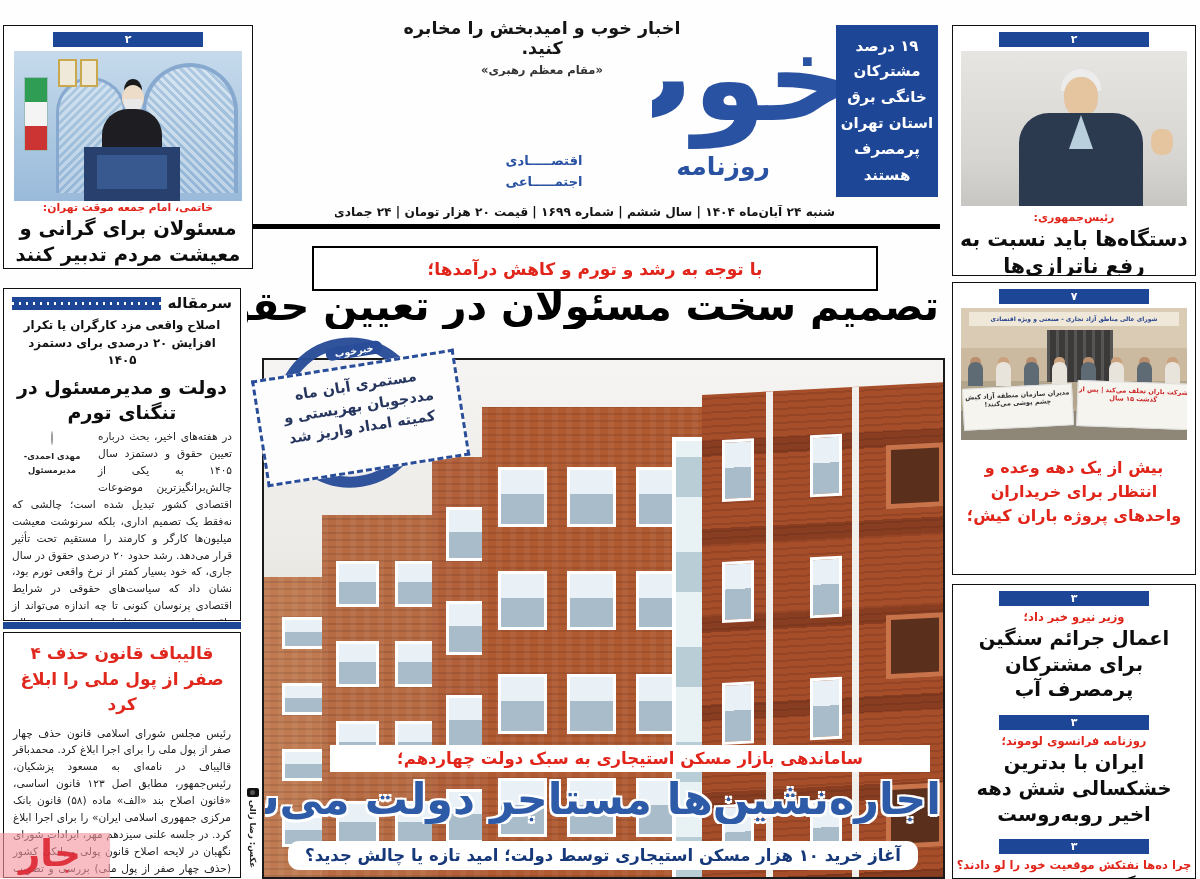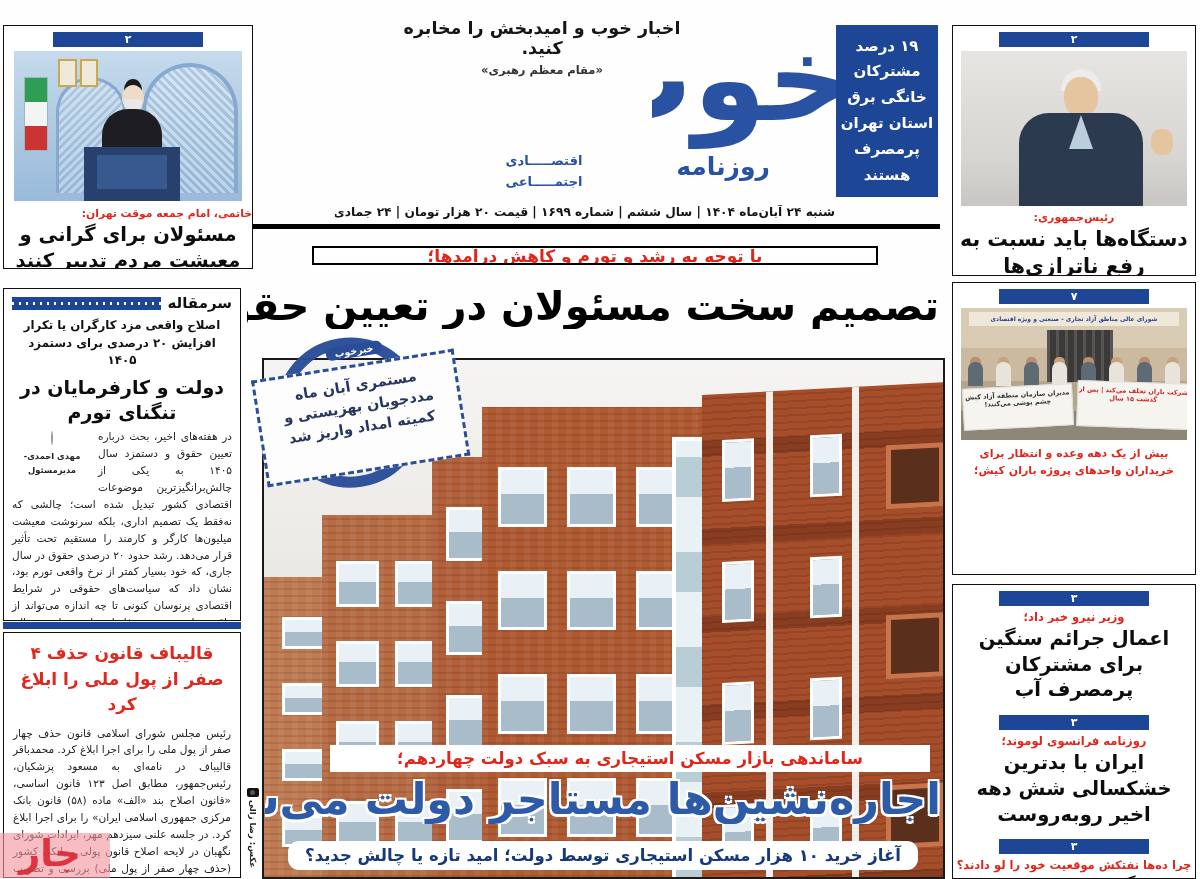--- a/index.html
+++ b/index.html
@@ -44,41 +44,41 @@
   #khatami-photo .flag{position:absolute;left:10px;top:26px;width:24px;height:74px;
      background:linear-gradient(180deg,#2f9e54 0 33%,#f4f4f4 33% 66%,#cc3333 66%);border:1px solid #9bb;}
   #khatami-photo .portraits{position:absolute;left:44px;top:8px;width:40px;height:28px;display:flex;gap:3px;}
   #khatami-photo .portraits i{flex:1;background:#efe9da;border:2px solid #caa84e;}
   #khatami-photo .cleric-head{position:absolute;left:108px;top:34px;width:22px;height:26px;background:#ecdcc8;
      border-radius:50%;box-shadow:0 -8px 0 -2px #1a1a1a;}
   #khatami-photo .cleric-beard{position:absolute;left:110px;top:48px;width:18px;height:14px;background:#e8e8e8;border-radius:0 0 9px 9px;}
   #khatami-photo .cleric-body{position:absolute;left:88px;top:58px;width:60px;height:46px;background:#1d1d22;border-radius:26px 26px 0 0;}
   #khatami-photo .podium{position:absolute;left:70px;top:96px;width:96px;height:54px;background:#27406e;}
   #khatami-photo .podium i{display:block;margin:8px auto;width:70px;height:34px;background:#3a5political;background:#37598f;}
-  #khatami-kicker{font-size:10.8px;margin-top:6px;text-align:right;}
+  #khatami-kicker{font-size:10.8px;}
   #khatami-headline{font-size:19.5px;line-height:1.32;margin-top:2px;}
 
   
   #pez-box{left:952px;top:25px;width:244px;height:251px;}
   #pez-photo{position:relative;height:155px;margin:2px 8px;overflow:hidden;
      background:linear-gradient(180deg,#e6e5e2 0%,#d6d5d1 70%,#c7c6c2 100%);}
   #pez-photo .hair{position:absolute;left:100px;top:18px;width:40px;height:22px;background:#ececec;border-radius:20px 20px 0 0;}
   #pez-photo .head{position:absolute;left:103px;top:26px;width:34px;height:40px;background:#e5c4a0;border-radius:46%;}
   #pez-photo .body{position:absolute;left:58px;top:62px;width:124px;height:94px;background:#2c3a50;border-radius:30px 30px 0 0;}
   #pez-photo .shirt{position:absolute;left:108px;top:64px;width:24px;height:34px;background:#b9cfdd;clip-path:polygon(50% 0,0 100%,100% 100%);}
   #pez-photo .hand{position:absolute;left:190px;top:78px;width:22px;height:26px;background:#e5c4a0;border-radius:40%;}
   #pez-kicker{font-size:11px;margin-top:5px;}
   #pez-headline{font-size:20.5px;line-height:1.33;margin-top:2px;}
 
   
   #rail-box{left:273px;top:23px;width:110px;height:174px;}
   #elec-box{left:836px;top:25px;width:102px;height:172px;}
 
   
-  #lead-kicker-box{left:312px;top:246px;width:566px;height:19px;border:2px solid #000;background:#fff;
+  #lead-kicker-box{left:312px;top:246px;width:566px;height:45px;border:2px solid #000;background:#fff;
      display:flex;align-items:center;justify-content:center;overflow:hidden;}
   #lead-kicker-box .kicker{font-size:17px;}
   #lead-headline{left:247px;top:283px;width:692px;font-size:40px;font-weight:bold;color:#000;
      text-align:center;white-space:nowrap;overflow:hidden;}
 
   
   #editorial-box{left:3px;top:288px;width:238px;height:333px;padding:5px 8px;}
   #editorial-head{display:flex;align-items:center;gap:6px;}
   #editorial-label{font-size:15px;font-weight:bold;color:#111;flex:0 0 auto;}
   #editorial-bar{flex:1;height:13px;background:#1e4697;
@@ -169,21 +169,21 @@
      justify-content:space-around;align-items:flex-end;}
   #protest-photo .crowd i{width:15px;height:24px;border-radius:7px 7px 0 0;}
   #protest-photo .crowd i:nth-child(odd){background:#e8e4dc;box-shadow:0 -7px 0 -2px #caa17c;}
   #protest-photo .crowd i:nth-child(even){background:#5e6a74;box-shadow:0 -7px 0 -2px #b98f6d;}
   #protest-photo .banner1{position:absolute;left:2px;top:78px;width:110px;height:42px;background:#f6f4ef;
      transform:rotate(-3deg);border:1px solid #ddd;color:#333;font-size:6.5px;font-weight:bold;
      text-align:center;padding-top:4px;overflow:hidden;}
   #protest-photo .banner2{position:absolute;left:116px;top:74px;width:112px;height:46px;background:#f6f4ef;
      transform:rotate(2deg);border:1px solid #ddd;color:#c22;font-size:6.5px;font-weight:bold;
      text-align:center;padding-top:4px;overflow:hidden;}
-  #kish-kicker{font-size:11px;line-height:1.5;margin-top:6px;padding:0 10px;}
+  #kish-kicker{font-size:16px;line-height:1.5;margin-top:16px;padding:0 10px;}
   #kish-headline{font-size:21px;line-height:1.38;margin-top:3px;padding:0 6px;}
 
   
   #briefs-box{left:952px;top:584px;width:244px;height:295px;}
   .brief .kicker{font-size:11.5px;margin-top:2px;}
   .brief .headline{font-size:19.5px;line-height:1.32;margin-top:2px;padding:0 6px;}
 </style>
 </head>
 <body>
 
@@ -242,21 +242,21 @@
     <span class="kicker">با توجه به رشد و تورم و کاهش درآمدها؛</span>
   </div>
   <div class="abs" id="lead-headline">تصمیم سخت مسئولان در تعیین حقوق و دستمزد ۱۴۰۵</div>
 
   <div class="abs newsbox" id="editorial-box">
     <div id="editorial-head">
       <span id="editorial-label">سرمقاله</span>
       <span id="editorial-bar"></span>
     </div>
     <div id="editorial-sub">اصلاح واقعی مزد کارگران یا تکرار افزایش ۲۰ درصدی برای دستمزد ۱۴۰۵</div>
-    <div class="headline" id="editorial-headline">دولت و کارفرمایان در تنگنای تورم</div>
+    <div class="headline" id="editorial-headline">دولت و مدیرمسئول در تنگنای تورم</div>
     <div id="editorial-body">
       <span id="editorial-author">
         <span class="pic"></span>
         <span class="cap" style="display:block">مهدی احمدی- مدیرمسئول</span>
       </span>
       <span>در هفته‌های اخیر، بحث درباره تعیین حقوق و دستمزد سال ۱۴۰۵ به یکی از چالش‌برانگیزترین موضوعات اقتصادی کشور تبدیل شده است؛ چالشی که نه‌فقط یک تصمیم اداری، بلکه سرنوشت معیشت میلیون‌ها کارگر و کارمند را مستقیم تحت تأثیر قرار می‌دهد. رشد حدود ۲۰ درصدی حقوق در سال جاری، که خود بسیار کمتر از نرخ واقعی تورم بود، نشان داد که سیاست‌های حقوقی در شرایط اقتصادی پرنوسان کنونی تا چه اندازه می‌تواند از واقعیت‌های معیشتی فاصله داشته باشد. حال، پرسش اصلی این است که آیا این روند محافظه‌کارانه دوباره تکرار خواهد شد یا امکان اصلاح ساختار دستمزدی وجود دارد؟ کارشناسان بازار کار بر این باورند که...</span>
     </div>
 
   </div>
 

